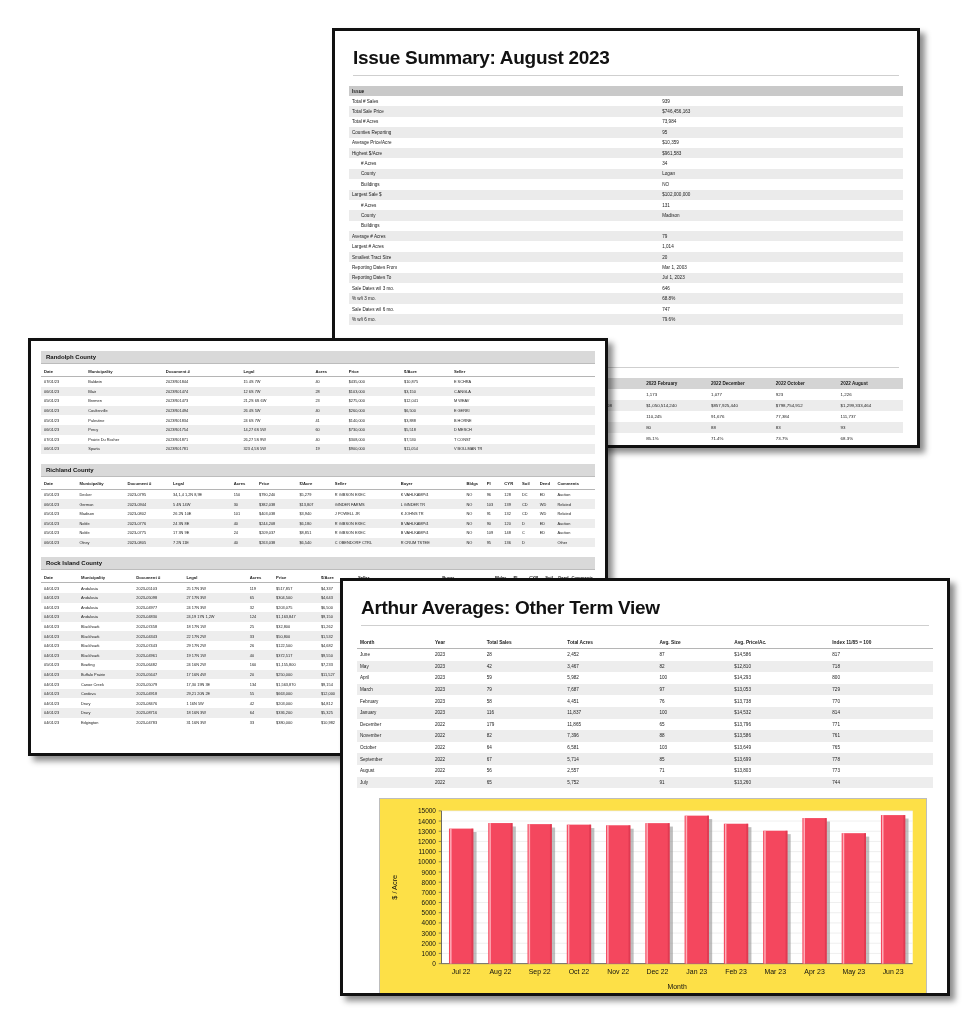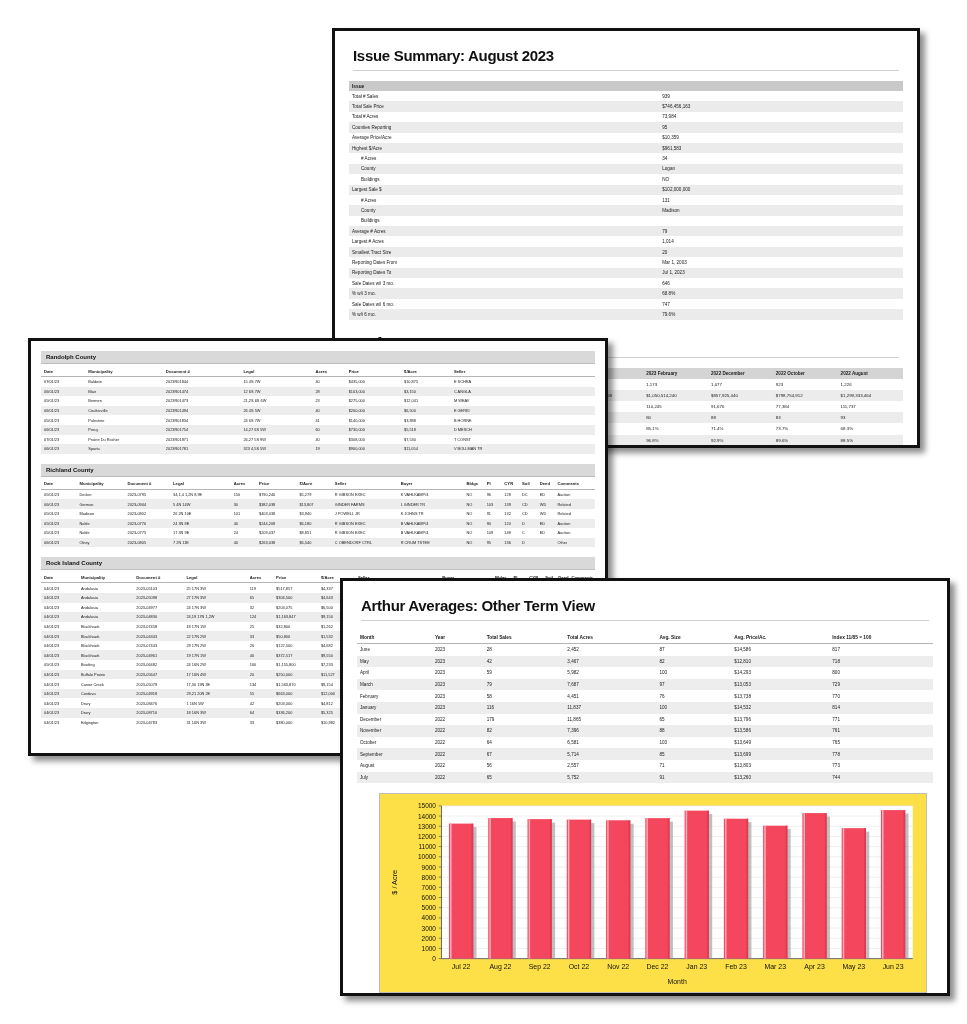--- a/index.html
+++ b/index.html
@@ -19,21 +19,21 @@
     background:#ffffff;
     border:3px solid #111111;
     box-shadow:5px 5px 6px rgba(0,0,0,.45);
     box-sizing:border-box;
     overflow:hidden;
   }
 
   .panel-inner{padding:14px 14px 10px 14px;}
 
   .panel-title{
-    font-size:15px;
+    font-size:19px;
     font-weight:bold;
     color:#111;
     letter-spacing:-0.3px;
     padding-bottom:6px;
     border-bottom:1px solid #cfcfcf;
     margin:2px 4px 10px 4px;
     font-stretch:condensed;
   }
 
   

